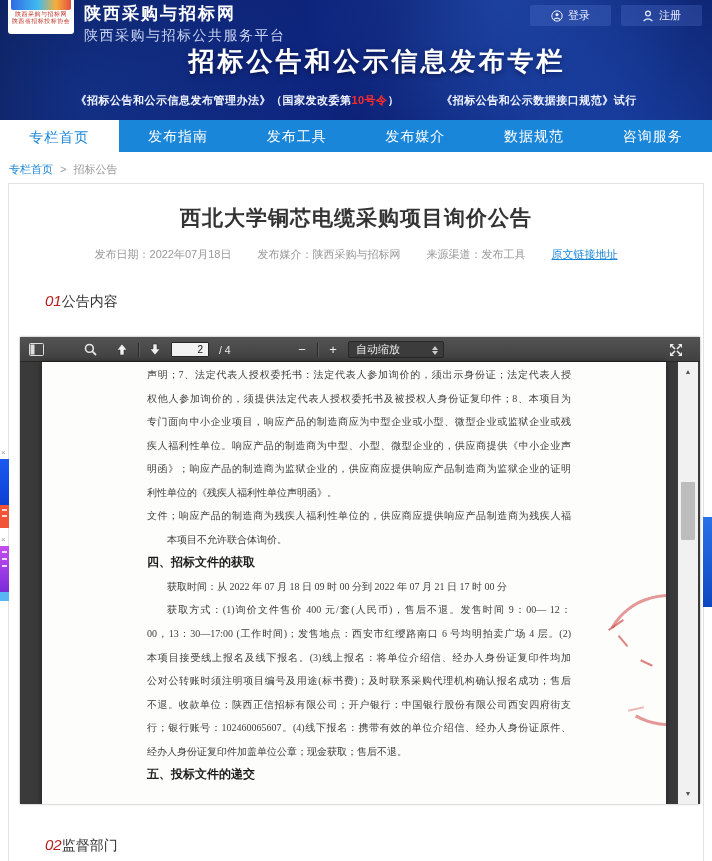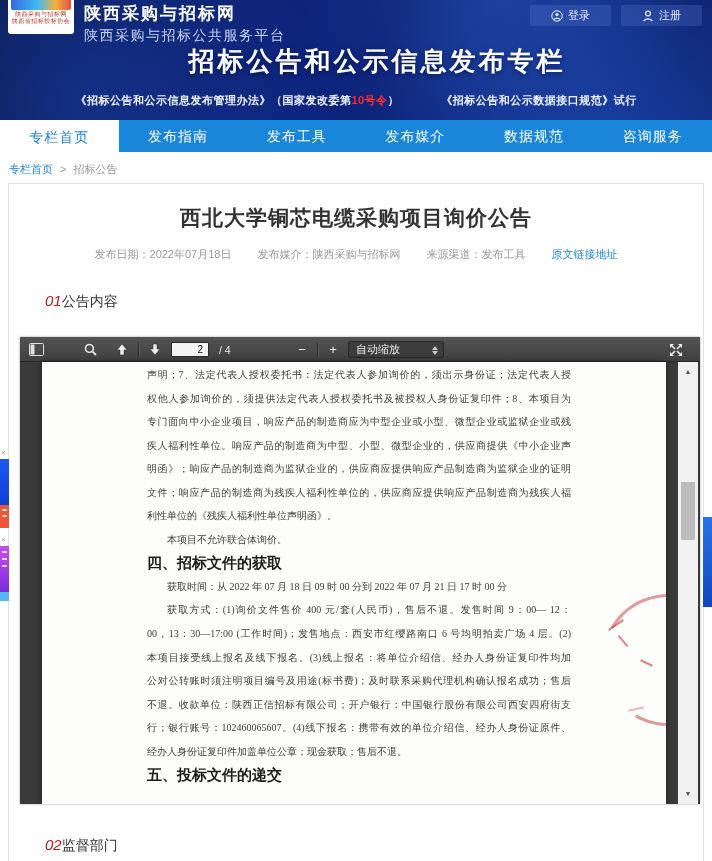--- a/index.html
+++ b/index.html
@@ -48,21 +48,21 @@
   .crumb .home { color:#1a86d9; cursor:pointer; }
   .crumb .sep { margin:0 4px; color:#999; }
 
   
   .card { position:relative; margin:0 8px; width:696px; height:720px;
     border:1px solid #e2e2e2; border-bottom:none; background:#fff; }
   .a-title { margin-top:20px; text-align:center; font-size:21px; font-weight:bold;
     color:#333; letter-spacing:1px; }
   .a-meta { margin-top:15px; display:flex; justify-content:center; gap:26px;
     font-size:11px; color:#999; }
-  .a-meta .lnk { color:#1a86d9; cursor:pointer; }
+  .a-meta .lnk { color:#1a86d9; text-decoration:underline; cursor:pointer; }
   .sec { margin:30px 0 0 36px; font-size:14px; color:#333; }
   .sec i { font-family:Liberation Sans, sans-serif; font-style:italic; font-size:15px;
     color:#b91c1c; }
 
   
   .viewer { position:relative; margin:26px 0 0 11px; width:680px; height:467px;
     overflow:hidden; background:#3a3a3a; box-shadow:0 0 2px rgba(0,0,0,.4); }
   .vtb { position:relative; height:25px;
     background:linear-gradient(#535353,#404040); border-bottom:1px solid #262626; }
   .vtb .grp-l { position:absolute; left:6px; top:0; height:25px; display:flex;
@@ -88,21 +88,21 @@
 
   .vbody { position:absolute; left:0; top:25px; right:0; bottom:0; background:#3a3a3a; }
   .page { position:absolute; left:22px; top:0; width:624px; height:442px;
     background:#fdfdfc; overflow:hidden; box-shadow:0 0 6px rgba(0,0,0,.5); }
   .ptxt { position:absolute; left:105px; top:1px; width:424px;
     font-family:"Liberation Serif", serif; font-size:10px; color:#3c3c3c; }
   .ptxt .pl { height:23.55px; line-height:23.55px; white-space:nowrap; }
   .ptxt .pl.j { white-space:normal; text-align:justify; text-align-last:justify; }
   .ptxt .pl.ind { text-indent:2em; }
   .ptxt .pl.hd { font-family:"Liberation Sans", sans-serif; font-weight:bold;
-    font-size:15px; color:#1d1d1d; }
+    font-size:12px; color:#1d1d1d; }
 
   
   .stamp { position:absolute; left:560px; top:232px; width:132px; height:132px;
     border:3px solid rgba(200,55,50,.5); border-left-color:transparent;
     border-radius:50%; transform:rotate(-15deg); }
   .smark { position:absolute; background:rgba(205,65,60,.65); }
   .m1 { left:573px; top:254px; width:2px; height:18px; transform:rotate(55deg); }
   .m2 { left:580px; top:272px; width:2px; height:14px; transform:rotate(-40deg); }
   .m3 { left:598px; top:300px; width:13px; height:2px; transform:rotate(25deg); }
   .m4 { left:586px; top:346px; width:16px; height:2px; transform:rotate(-12deg);
@@ -257,22 +257,22 @@
 
     <div class="vbody">
       <div class="page">
         <div class="ptxt">
 
         <div class="pl j">声明；7、法定代表人授权委托书：法定代表人参加询价的，须出示身份证；法定代表人授</div>
             <div class="pl j">权他人参加询价的，须提供法定代表人授权委托书及被授权人身份证复印件；8、本项目为</div>
             <div class="pl j">专门面向中小企业项目，响应产品的制造商应为中型企业或小型、微型企业或监狱企业或残</div>
             <div class="pl j">疾人福利性单位。响应产品的制造商为中型、小型、微型企业的，供应商提供《中小企业声</div>
             <div class="pl j">明函》；响应产品的制造商为监狱企业的，供应商应提供响应产品制造商为监狱企业的证明</div>
+            <div class="pl">利性单位的《残疾人福利性单位声明函》。</div>
             <div class="pl j">文件；响应产品的制造商为残疾人福利性单位的，供应商应提供响应产品制造商为残疾人福</div>
-            <div class="pl">利性单位的《残疾人福利性单位声明函》。</div>
             <div class="pl ind">本项目不允许联合体询价。</div>
             <div class="pl hd">四、招标文件的获取</div>
             <div class="pl ind">获取时间：从 2022 年 07 月 18 日 09 时 00 分到 2022 年 07 月 21 日 17 时 00 分</div>
             <div class="pl ind j">获取方式：(1)询价文件售价 400 元/套(人民币)，售后不退。发售时间 9：00— 12：</div>
             <div class="pl j">00，13：30—17:00 (工作时间)；发售地点：西安市红缨路南口 6 号均明拍卖广场 4 层。(2)</div>
             <div class="pl j">本项目接受线上报名及线下报名。(3)线上报名：将单位介绍信、经办人身份证复印件均加</div>
             <div class="pl j">公对公转账时须注明项目编号及用途(标书费)；及时联系采购代理机构确认报名成功；售后</div>
             <div class="pl j">不退。收款单位：陕西正信招标有限公司；开户银行：中国银行股份有限公司西安四府街支</div>
             <div class="pl j">行；银行账号：102460065607。(4)线下报名：携带有效的单位介绍信、经办人身份证原件、</div>
             <div class="pl">经办人身份证复印件加盖单位公章；现金获取；售后不退。</div>

